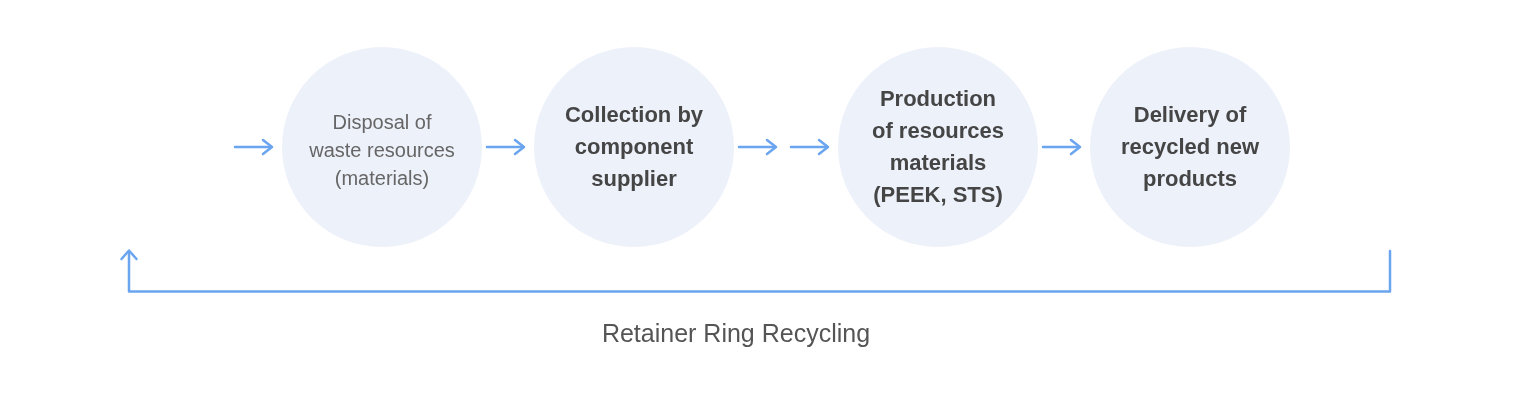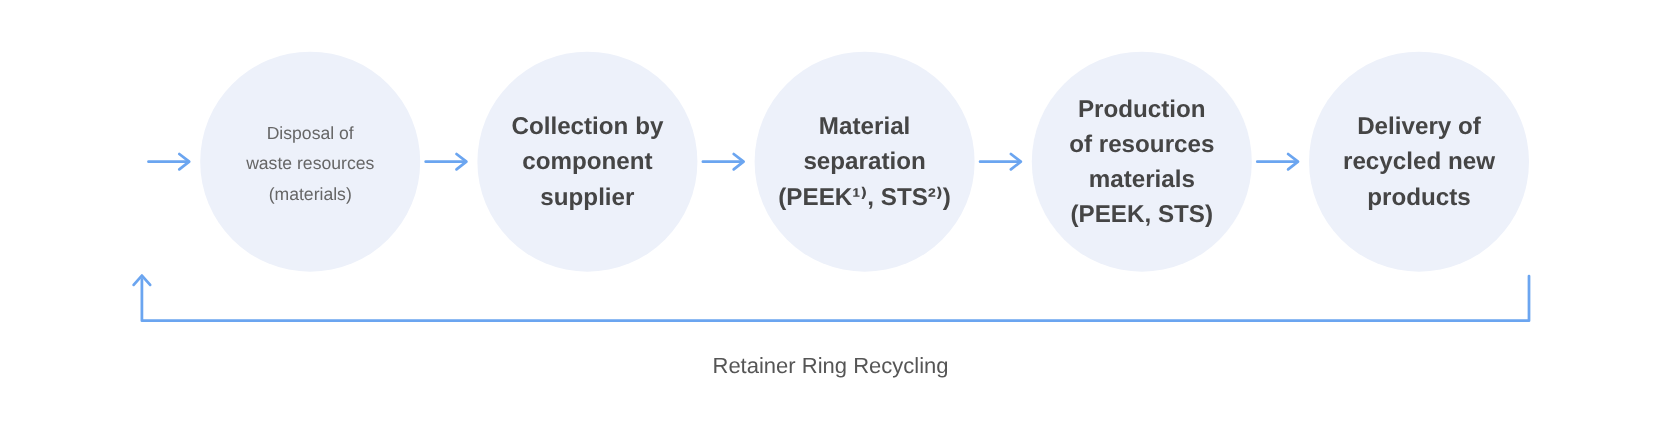--- a/index.html
+++ b/index.html
@@ -23,39 +23,39 @@
     display: flex; flex-direction: column;
     justify-content: center; align-items: center;
     text-align: center; flex: 0 0 auto;
   }
   .circle .title {
     font-size: 22px; line-height: 32px; font-weight: 700;
     color: var(--title_text, #454545);
     white-space: pre-line; max-width: 180px;
   }
   .circle .subtitle {
-    font-size: 16px; line-height: 28px; font-weight: 400;
+    font-size: 20px; line-height: 28px; font-weight: 400;
     color: var(--subtitle_text, #666666);
     white-space: pre-line; margin-top: 6px; max-width: 180px;
   }
   .arrow-gap {
     width: 52px; flex: 0 0 auto;
     display: flex; justify-content: center; align-items: center;
     color: var(--arrow, #6ba5f0);
   }
   .loop-svg {
     position: absolute; top: 0; left: 0;
     width: 1520px; height: 400px;
     color: var(--loop_line, #6ba5f0);
     pointer-events: none;
   }
   .loop-label {
-    position: absolute; top: 318px; left: 755px;
+    position: absolute; top: 318px; left: 736px;
     transform: translateX(-50%);
-    font-size: 20px; line-height: 30px; font-weight: 400;
+    font-size: 25px; line-height: 30px; font-weight: 400;
     color: var(--label_text, #555555);
     white-space: nowrap;
   }
 </style>
 </head>
 <body>
 
 <div class="canvas">
 
   <div class="flow">
@@ -87,25 +87,20 @@
 supplier</div>
     </div>
 
     <div class="arrow-gap">
       <svg width="46" height="18" viewBox="0 0 46 18" fill="none" stroke="currentColor" stroke-width="2.5" stroke-linecap="round" stroke-linejoin="round">
         <line x1="2" y1="9" x2="38" y2="9"></line>
         <polyline points="30,2 39,9 30,16"></polyline>
       </svg>
     </div>
 
-    <div class="circle">
-      <div class="title">Material
-separation
-(PEEK¹⁾, STS²⁾)</div>
-    </div>
 
     <div class="arrow-gap">
       <svg width="46" height="18" viewBox="0 0 46 18" fill="none" stroke="currentColor" stroke-width="2.5" stroke-linecap="round" stroke-linejoin="round">
         <line x1="2" y1="9" x2="38" y2="9"></line>
         <polyline points="30,2 39,9 30,16"></polyline>
       </svg>
     </div>
 
     <div class="circle">
       <div class="title">Production

